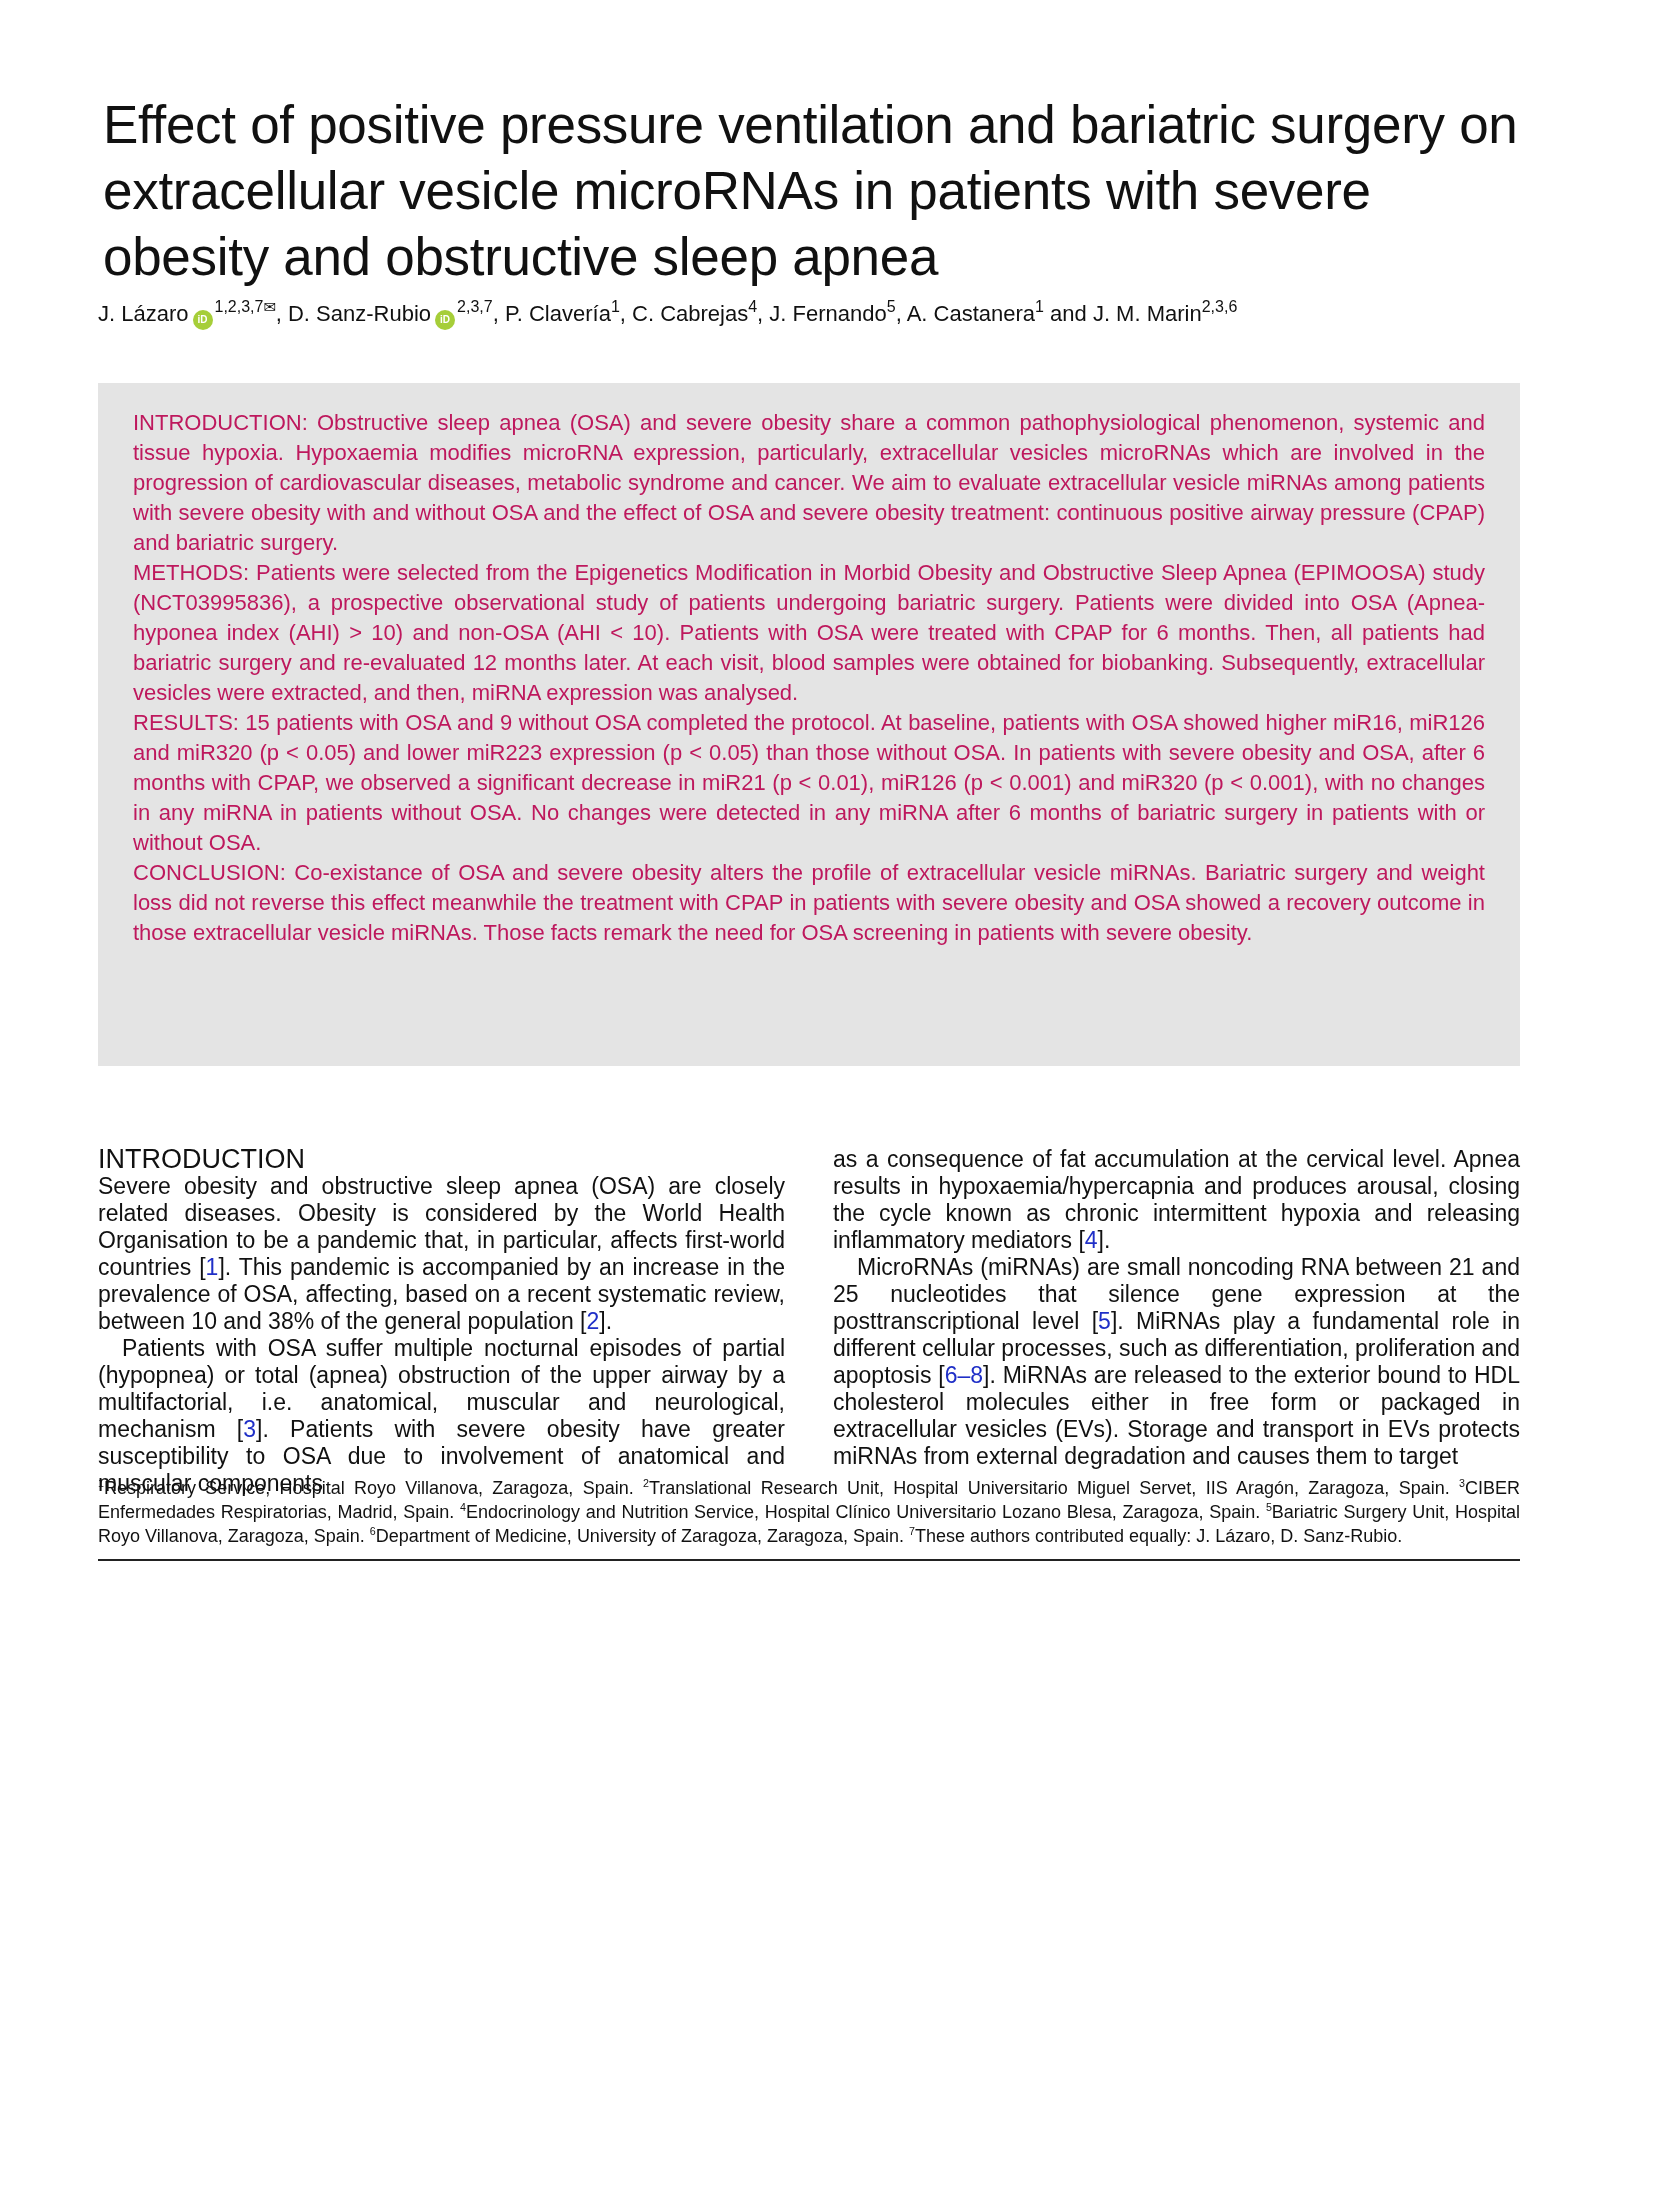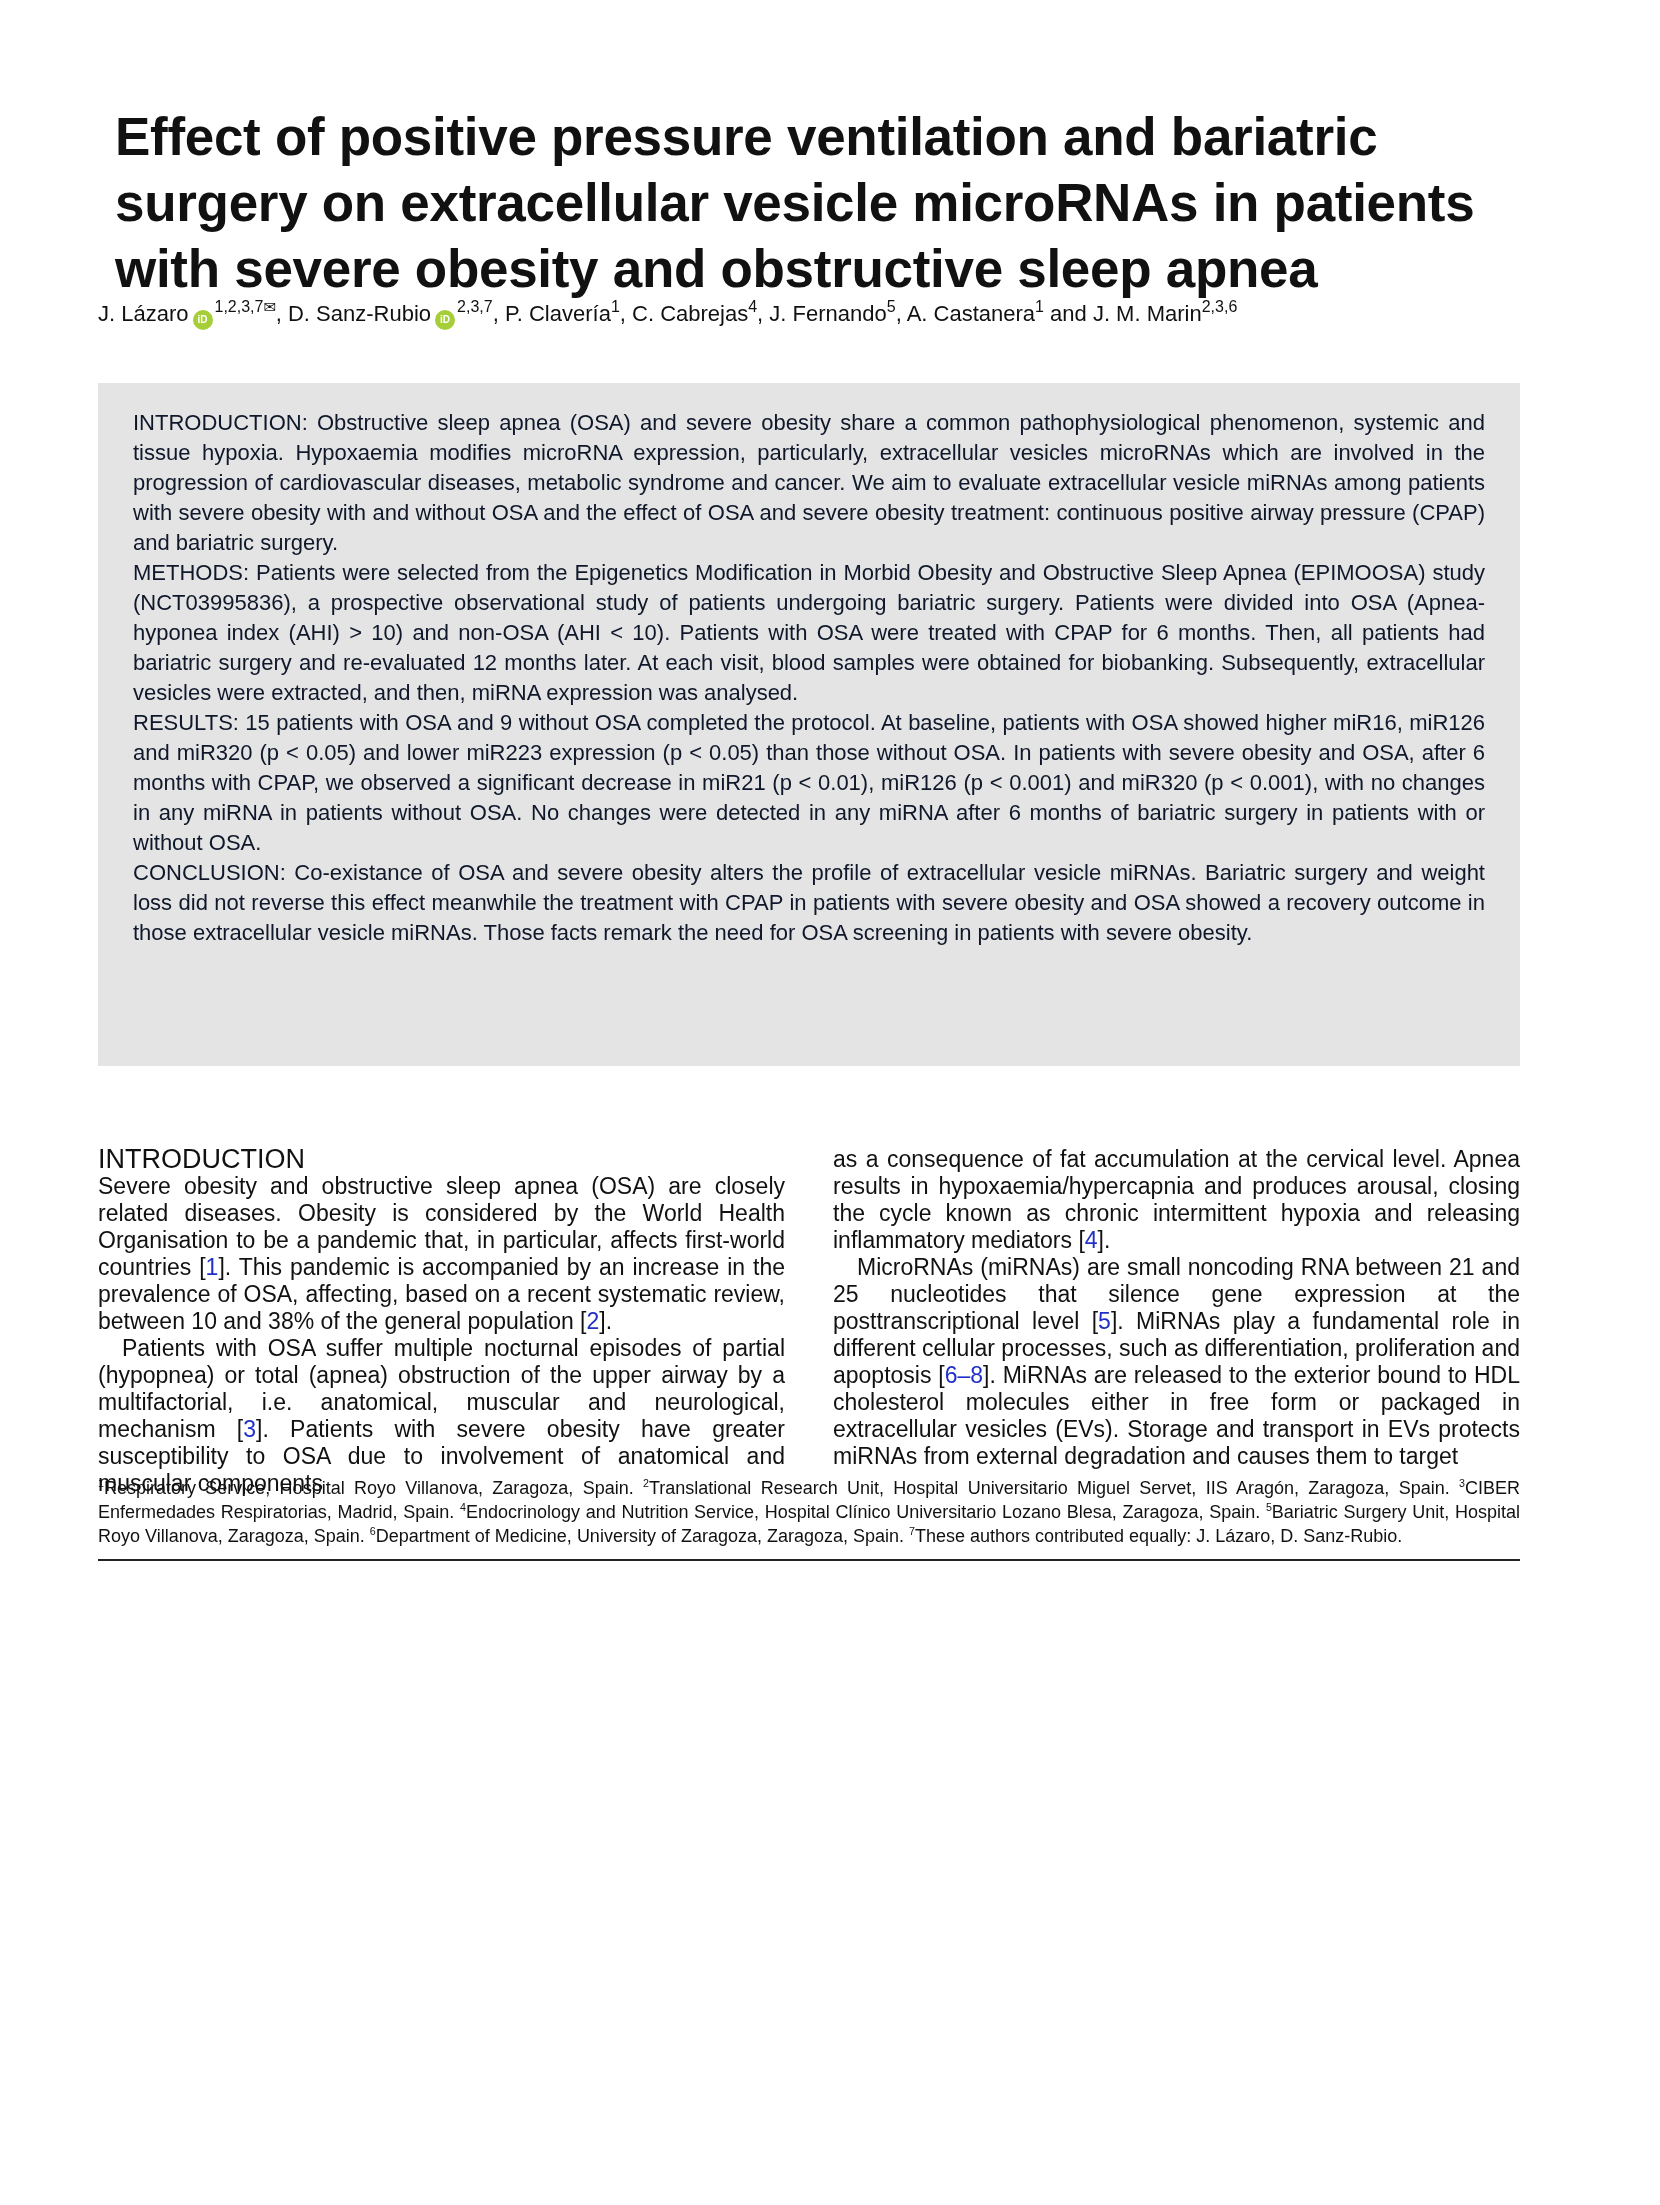--- a/index.html
+++ b/index.html
@@ -2,41 +2,41 @@
 <html style="font-size:10.7px"><head>
 <meta charset="utf-8">
 <style>
   html, body { margin: 0; padding: 0; background: #ffffff; }
   body {
     width: 1660px; height: 2205px; position: relative; overflow: hidden;
     font-family: "Liberation Sans", "DejaVu Sans", sans-serif; color: #111;
   }
   .title {
     position: absolute; left: 98px; top: 87px; width: 1446px;
-    font-size: 53px; line-height: 66px; font-weight: bold; margin: 17px;
+    font-size: 53px; line-height: 66px; font-weight: normal; margin: 5px;
     letter-spacing: -0.3px; color: #111;
   }
   .authors {
     position: absolute; left: 98px; top: 294px; width: 1446px;
     font-size: 22px; line-height: 27px; color: #111; white-space: nowrap;
   }
   .authors sup { font-size: 16px; vertical-align: 8.7px; line-height: 0; }
   .orcid {
     display: inline-block; width: 20px; height: 20px; border-radius: 50%;
     background: #a6ce39; color: #fff; font-size: 10px; font-weight: bold;
     text-align: center; line-height: 20px; vertical-align: -2px; margin: 16px 2px 0 4px;
   }
   .mail-icon { font-size: 14.7px; vertical-align: 9.4px; line-height: 0; }
   .abstract-box {
     position: absolute; left: 98px; top: 383px; width: 1422px; height: 683px;
     background: #e4e4e4;
   }
   .abstract-inner {
     position: absolute; left: 35px; top: 25.4px; width: 1352px;
-    font-size: 22px; line-height: 30px; color: #0f172a;
+    font-size: 22px; line-height: 30px; color: #be185d;
   }
   .abstract-inner p { margin: 0; text-align: justify; }
   .abstract-inner .cite { margin-top: 8px; }
   .abstract-inner em { font-style: italic; }
   .col {
     position: absolute; top: 1146px; width: 687px;
     font-size: 23px; line-height: 27px; color: #111;
   }
   .col-left { left: 98px; }
   .col-right { left: 833px; }

